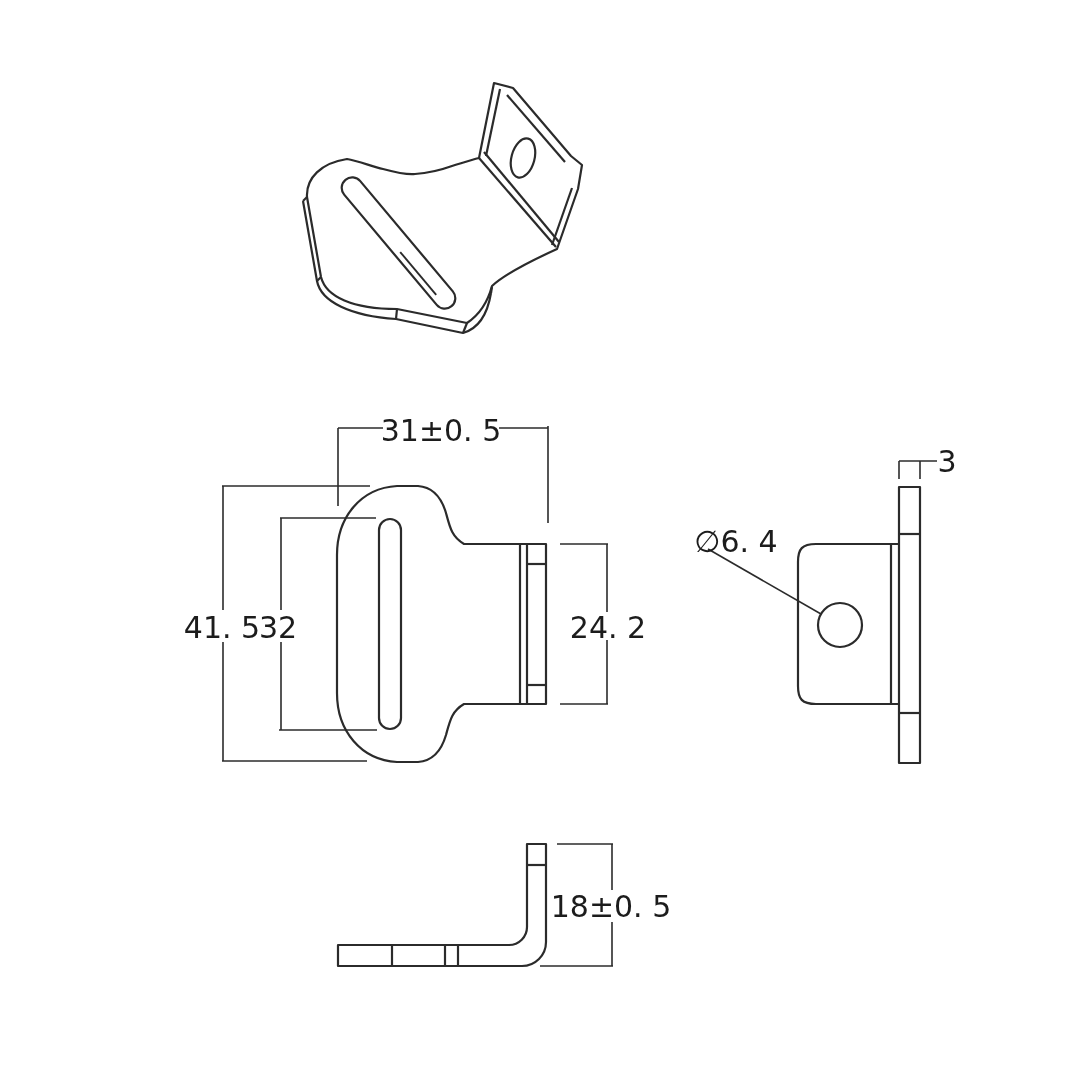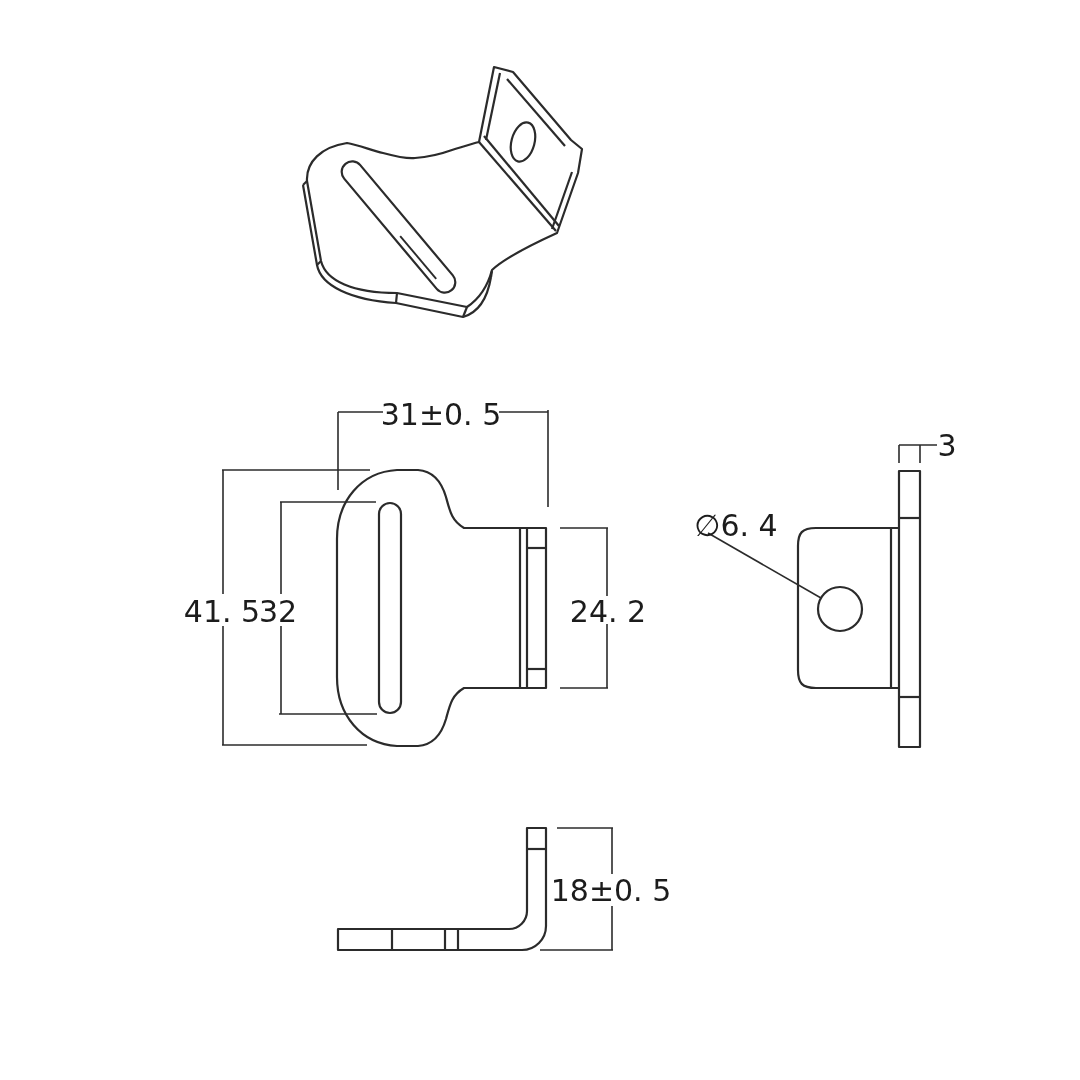--- a/index.html
+++ b/index.html
@@ -8,20 +8,21 @@
     background: #ffffff;
     width: 1080px;
     height: 1080px;
     overflow: hidden;
   }
   .canvas {
     position: relative;
     width: 1080px;
     height: 767px;
     background: #ffffff;
+    margin-top: 16px;
   }
   svg { display: block; }
   svg text {
     font-family: "DejaVu Sans", sans-serif;
     font-size: 30px;
     fill: #1c1c1c;
   }
   .part  { stroke: #2b2b2b; stroke-width: 2.2; fill: none; stroke-linejoin: round; }
   .thin  { stroke: #2b2b2b; stroke-width: 1.9; fill: none; stroke-linejoin: round; }
   .dim   { stroke: #2b2b2b; stroke-width: 1.6; fill: none; }

